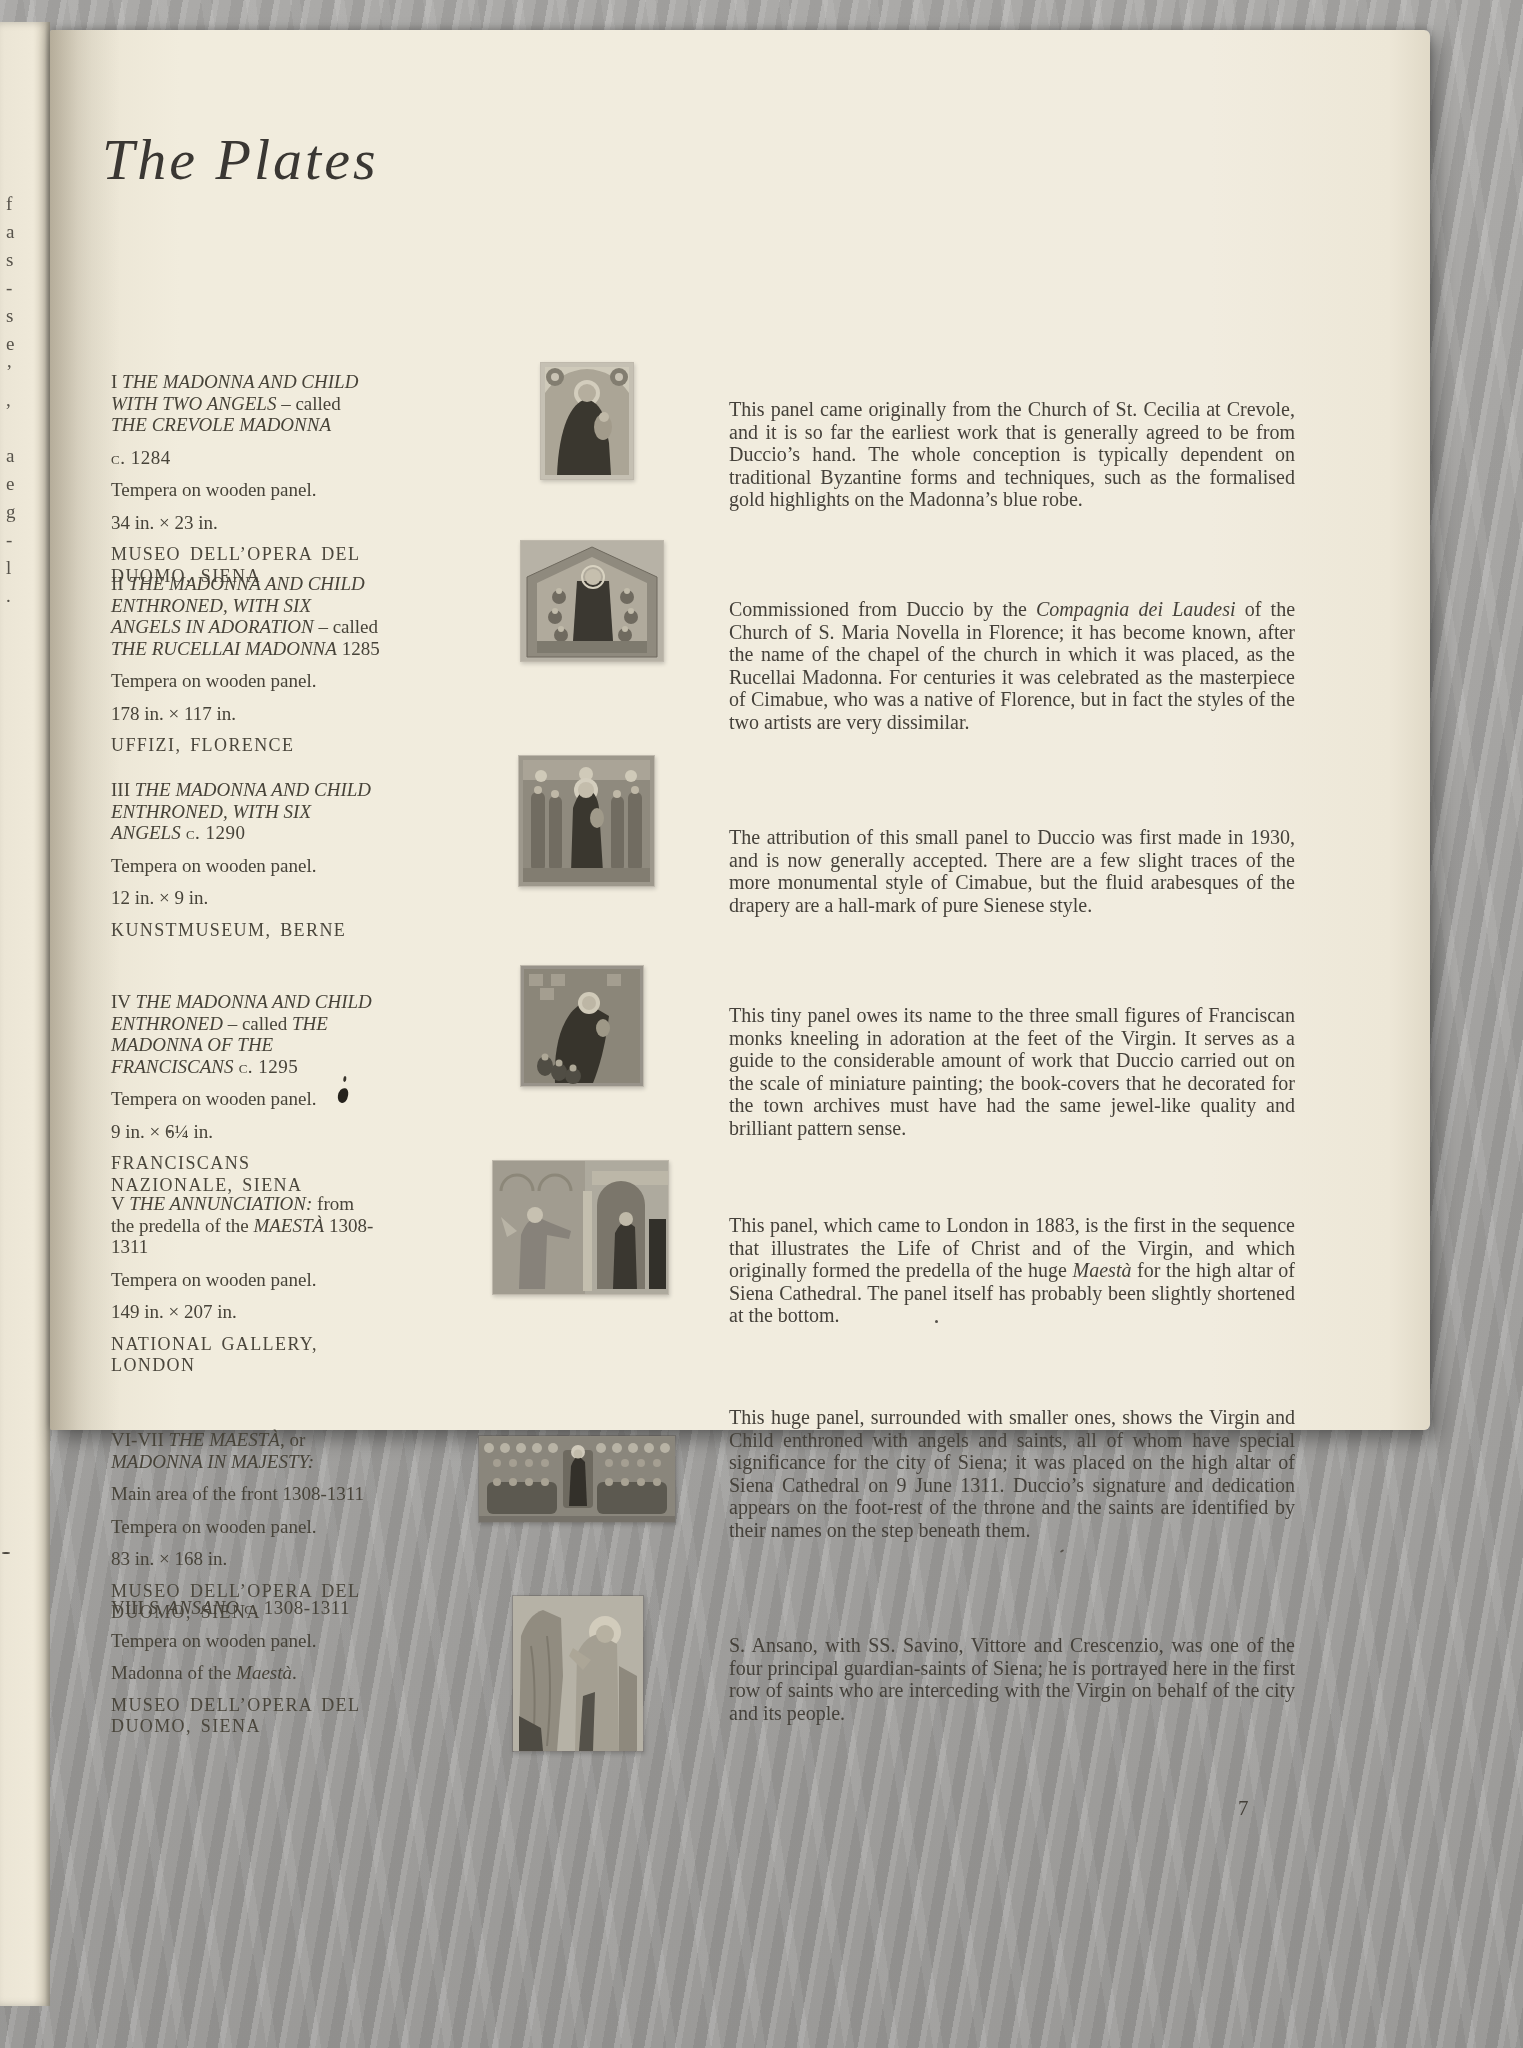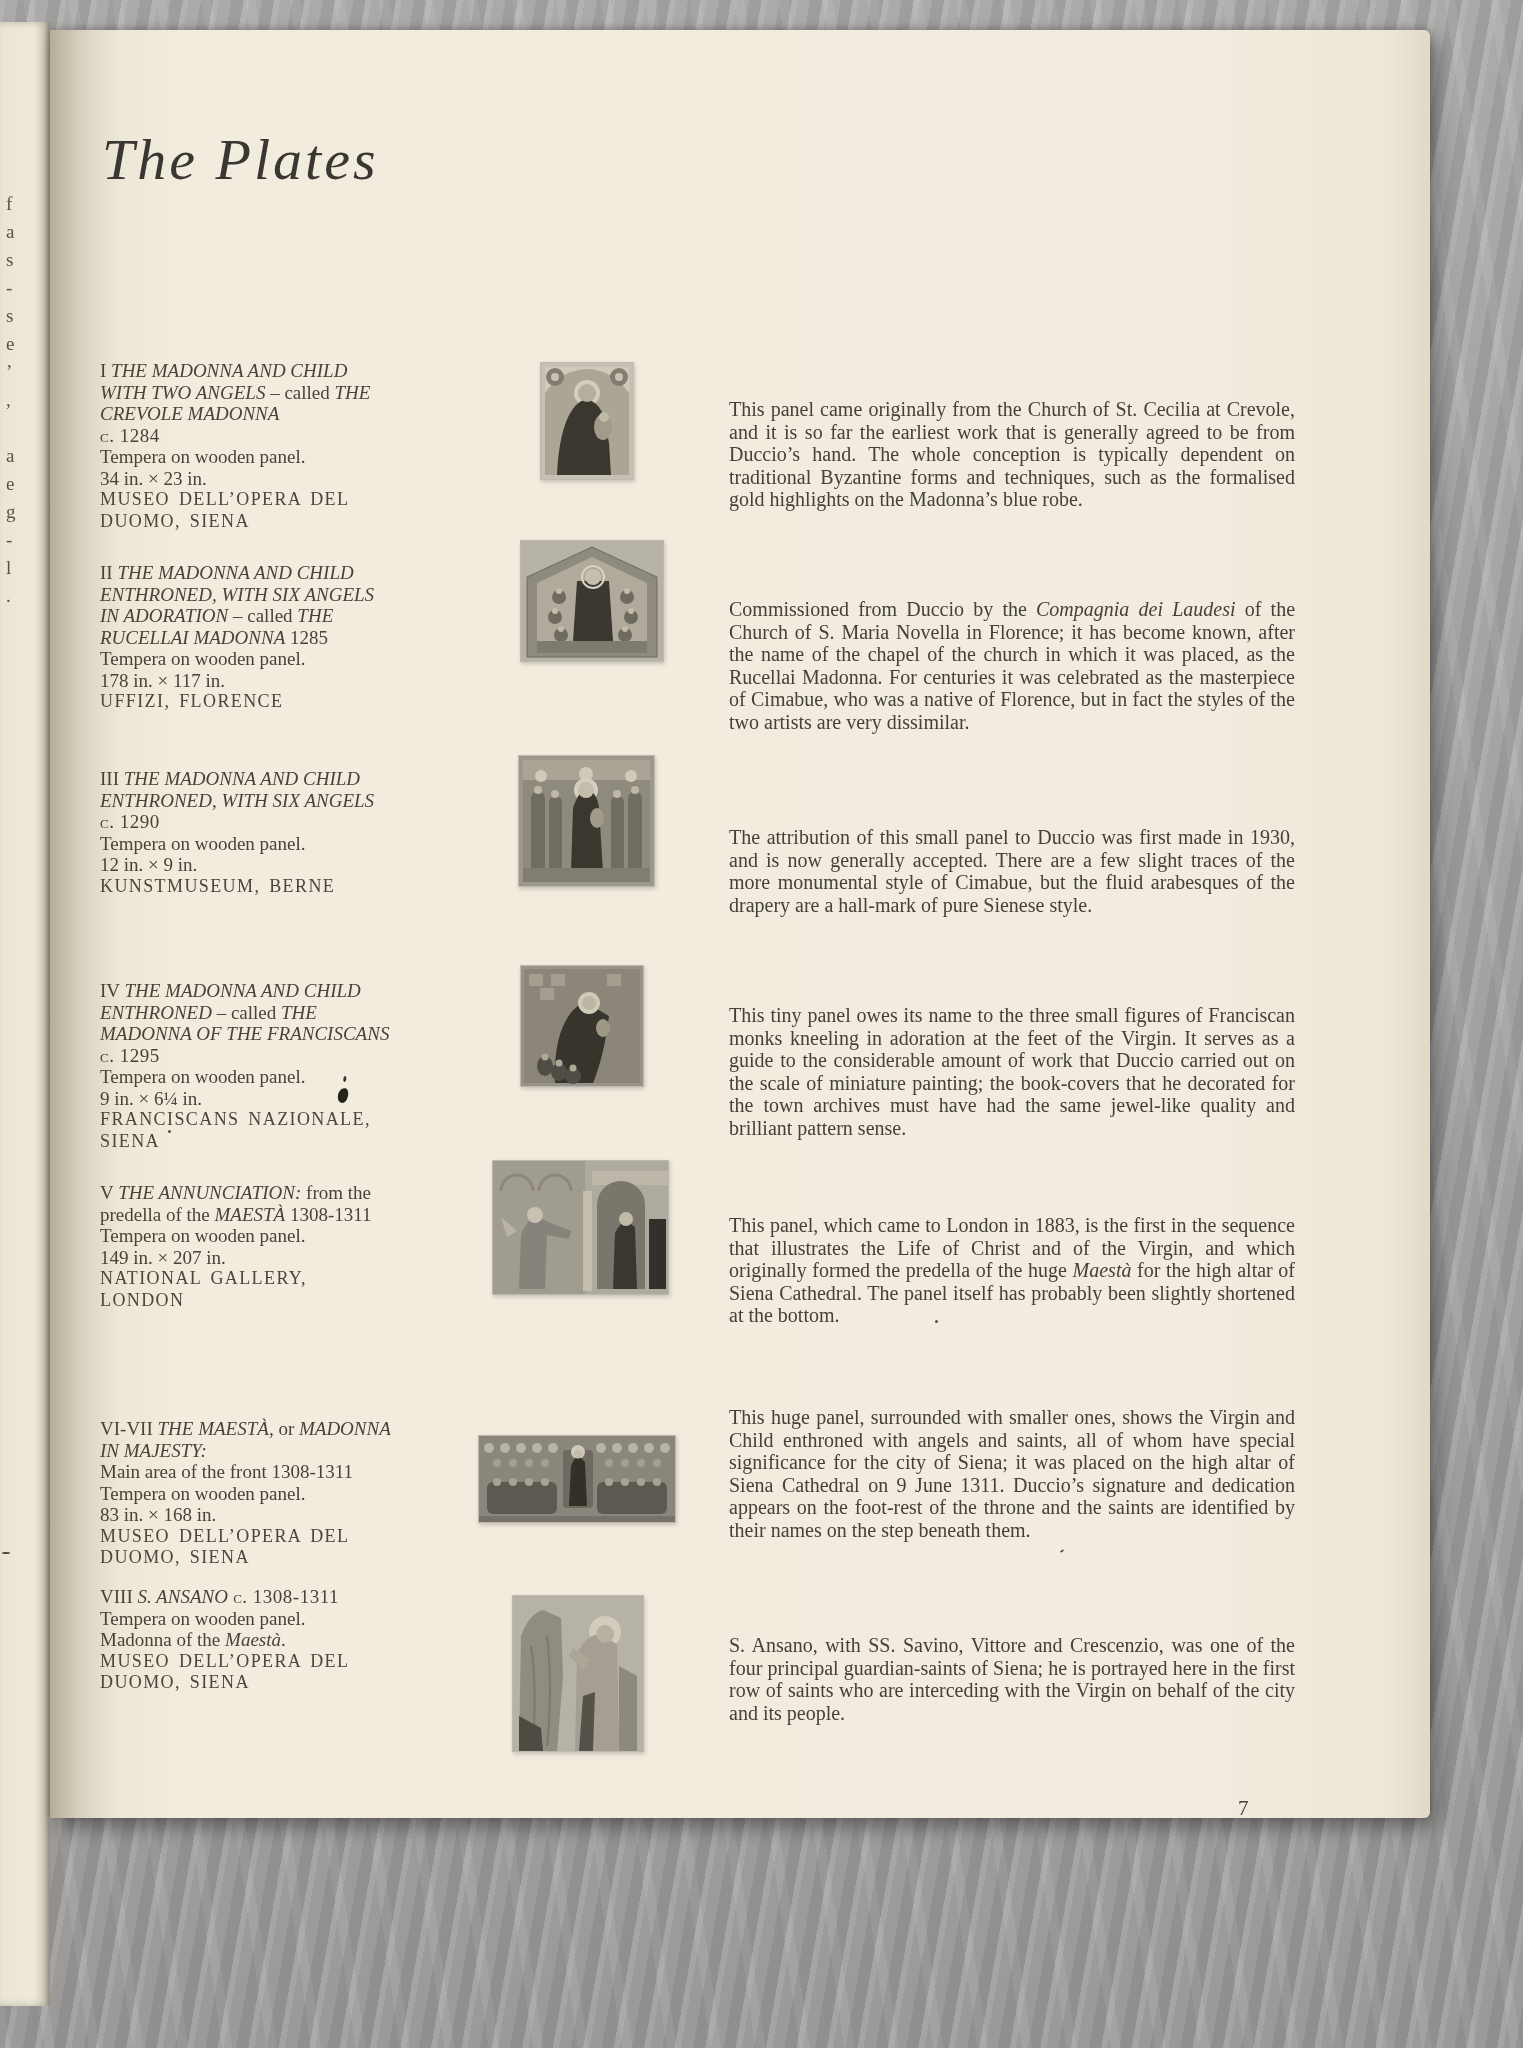--- a/index.html
+++ b/index.html
@@ -12,33 +12,33 @@
       linear-gradient(#abaaa8,#9b9a98);
   }
   .prev-page{
     position:absolute;left:0;top:22px;width:50px;height:1984px;
     background:linear-gradient(90deg,#ebe5d5 0,#efe9d9 66%,#dcd5c3 90%,#b3ad9d 100%);
     box-shadow:inset -5px 0 8px rgba(0,0,0,.22);
   }
   .fragments{position:absolute;left:6px;top:168px;color:#57534b;font-size:19px;}
   .fragments span{display:block;height:28px;line-height:28px;}
   .page{
-    position:absolute;left:50px;top:30px;width:1380px;height:1788px;
+    position:absolute;left:50px;top:30px;width:1380px;height:1400px;
     background:linear-gradient(90deg,#dcd4c1 0,#ebe5d4 42px,#f1ecdd 130px,#f1ecdf 84%,#ede7d7 97%,#e0d9c7 100%);
     box-shadow:7px 9px 20px rgba(0,0,0,.38), 0 -2px 6px rgba(0,0,0,.18);
     border-radius:2px 6px 6px 2px;
   }
   .gutter{position:absolute;left:0;top:0;width:70px;height:100%;
     background:linear-gradient(90deg,rgba(70,60,42,.26),rgba(70,60,42,.10) 40%,rgba(70,60,42,0));border-radius:2px 0 0 2px;}
   .title{
     position:absolute;left:52px;top:96px;margin:0;
     font-style:italic;font-weight:normal;font-size:58px;letter-spacing:3px;color:#3a3733;
   }
   .entry{position:absolute;left:50px;width:292px;font-size:19px;line-height:21.5px;color:#474339;}
-  .entry p{margin:0;}
+  .entry p{margin:11px;}
   .heading{text-transform:none;}
   .seg-i{font-style:italic;}
   .seg-r{font-style:normal;}
   .seg-c{font-variant:small-caps;letter-spacing:.5px;}
   .museum{font-size:18px;letter-spacing:1.4px;word-spacing:3px;white-space:pre-line;color:#4a463c;margin-top:2px;}
   .para{position:absolute;left:667px;width:566px;margin:12px;font-size:20px;line-height:22.5px;
         text-align:justify;color:#45413a;}
   .thumb{position:absolute;margin:0;line-height:0;}
   .thumb svg{display:block;border:1px solid rgba(60,55,45,.28);box-shadow:1px 2px 4px rgba(0,0,0,.18);}
   .en-1{top:330px}.en-2{top:532px}.en-3{top:738px}.en-4{top:950px}.en-5{top:1152px}.en-6{top:1388px}.en-7{top:1556px}

